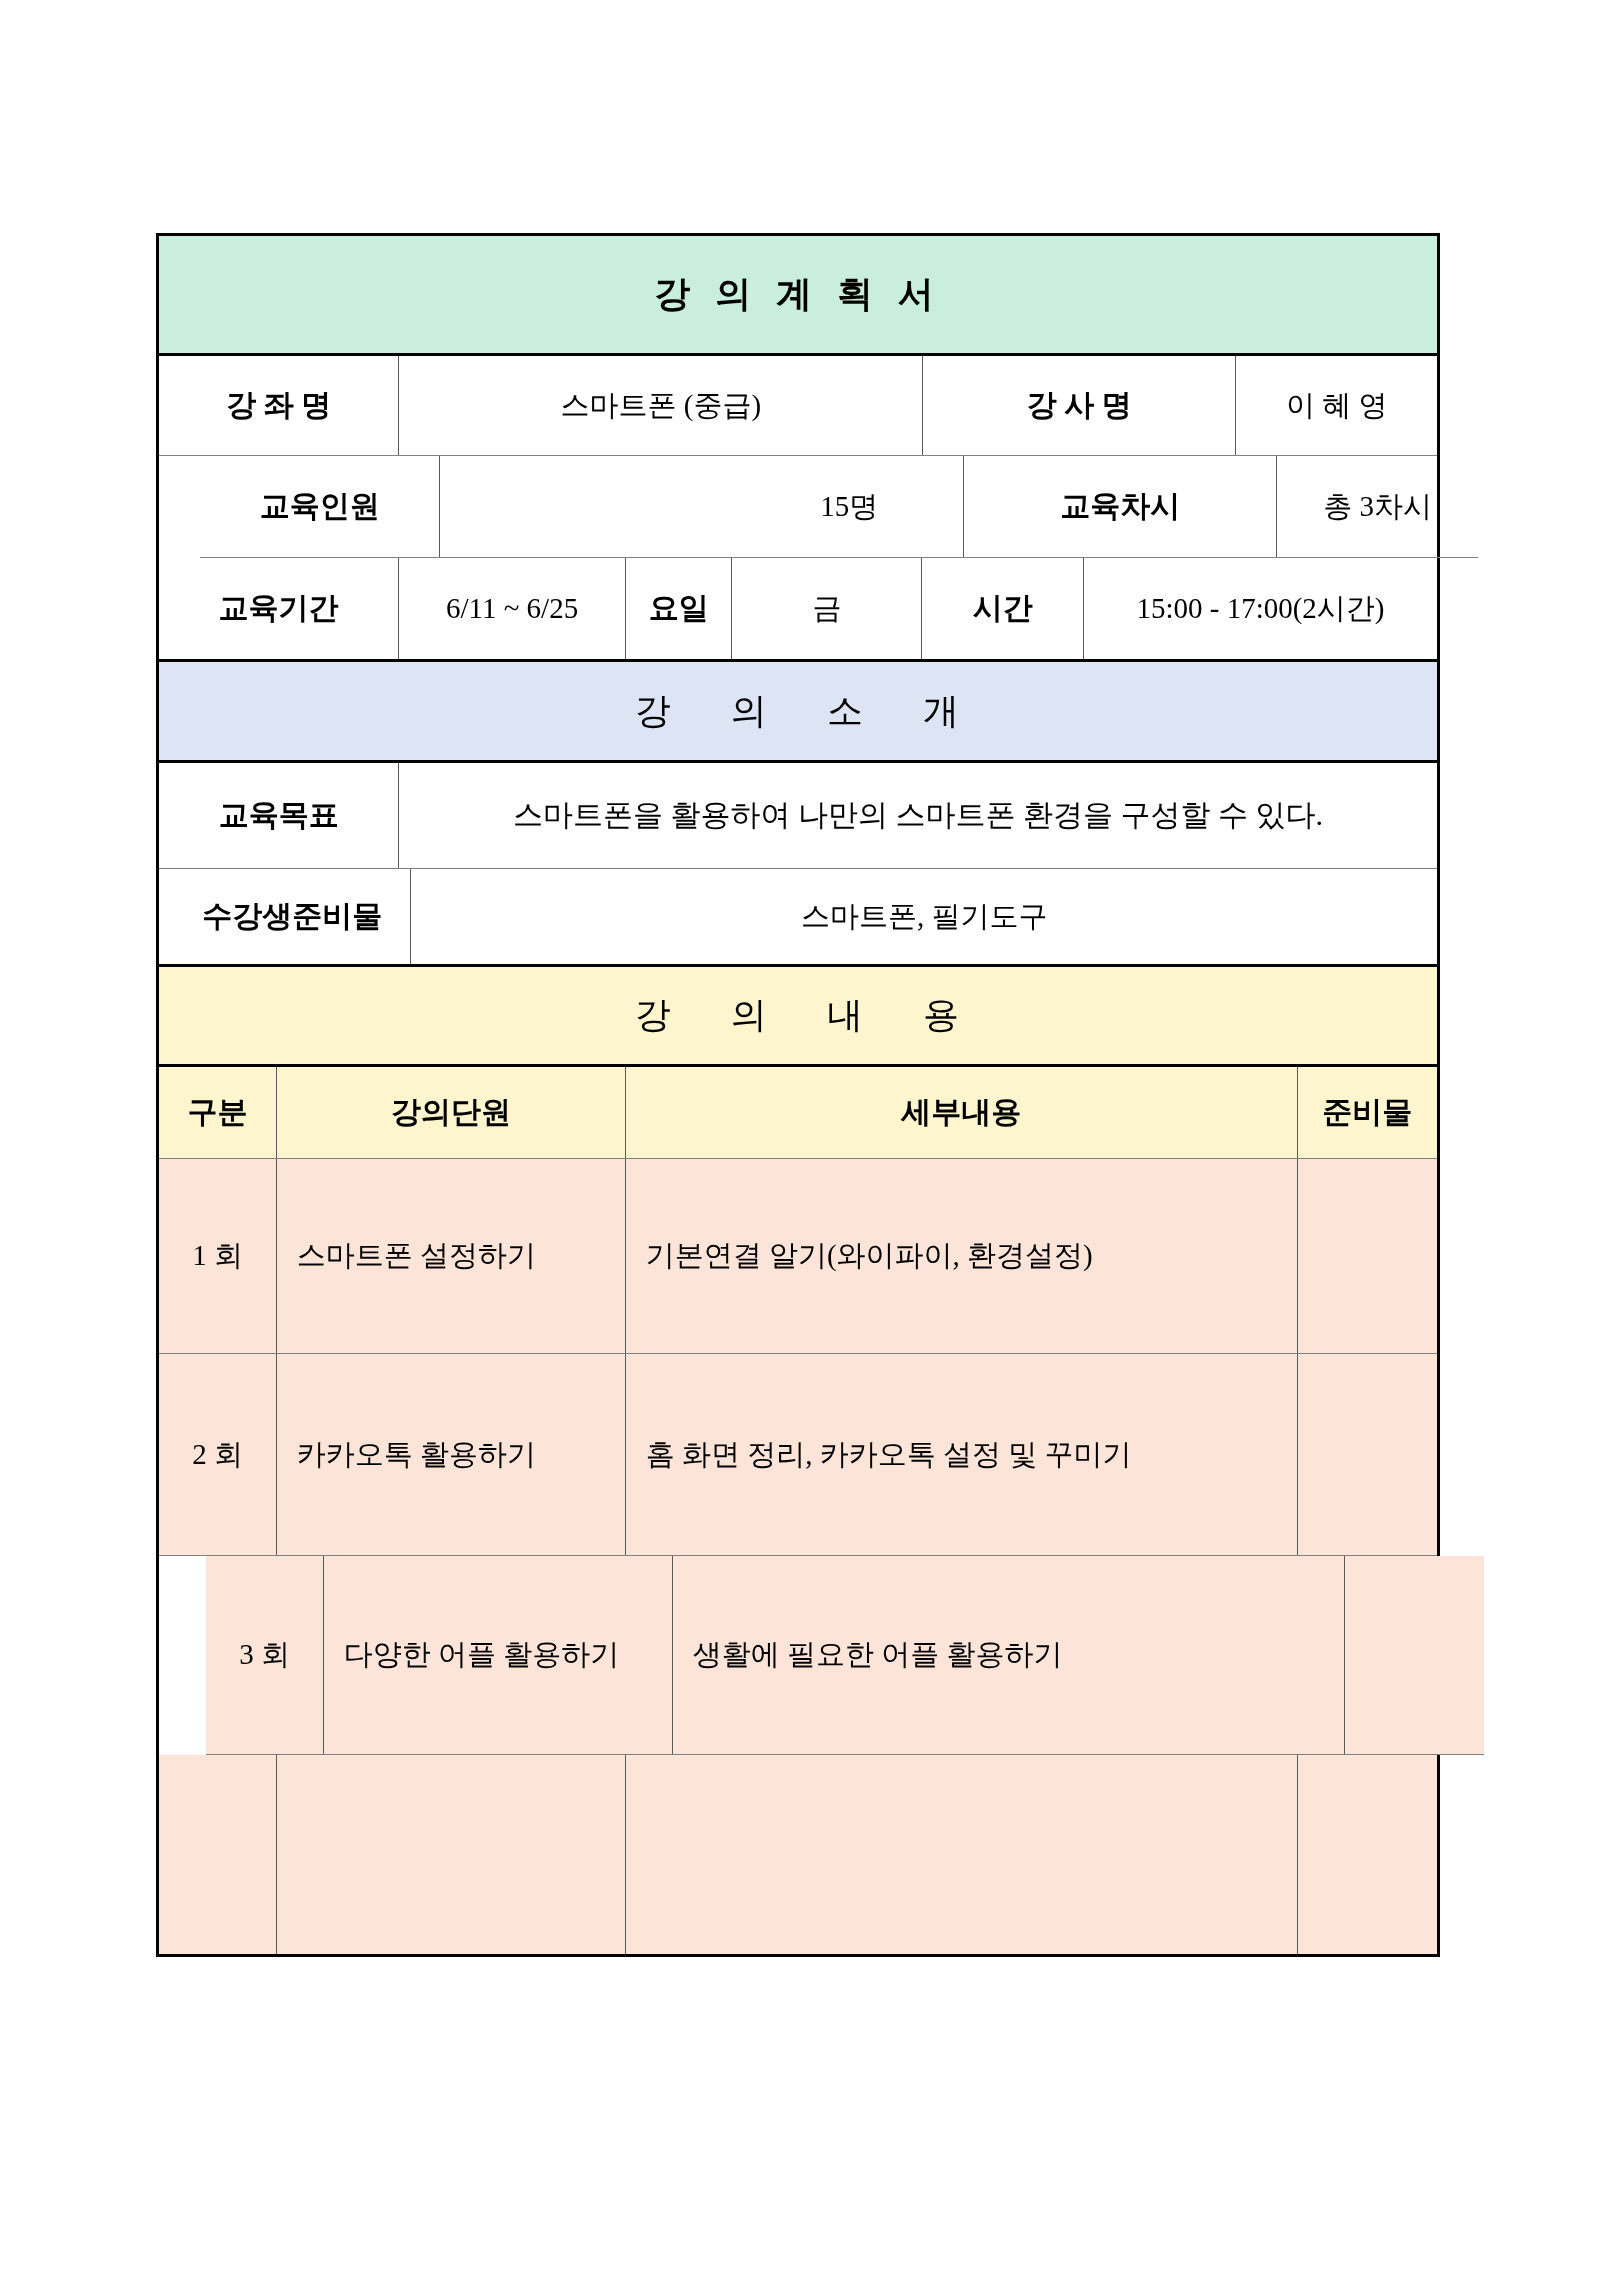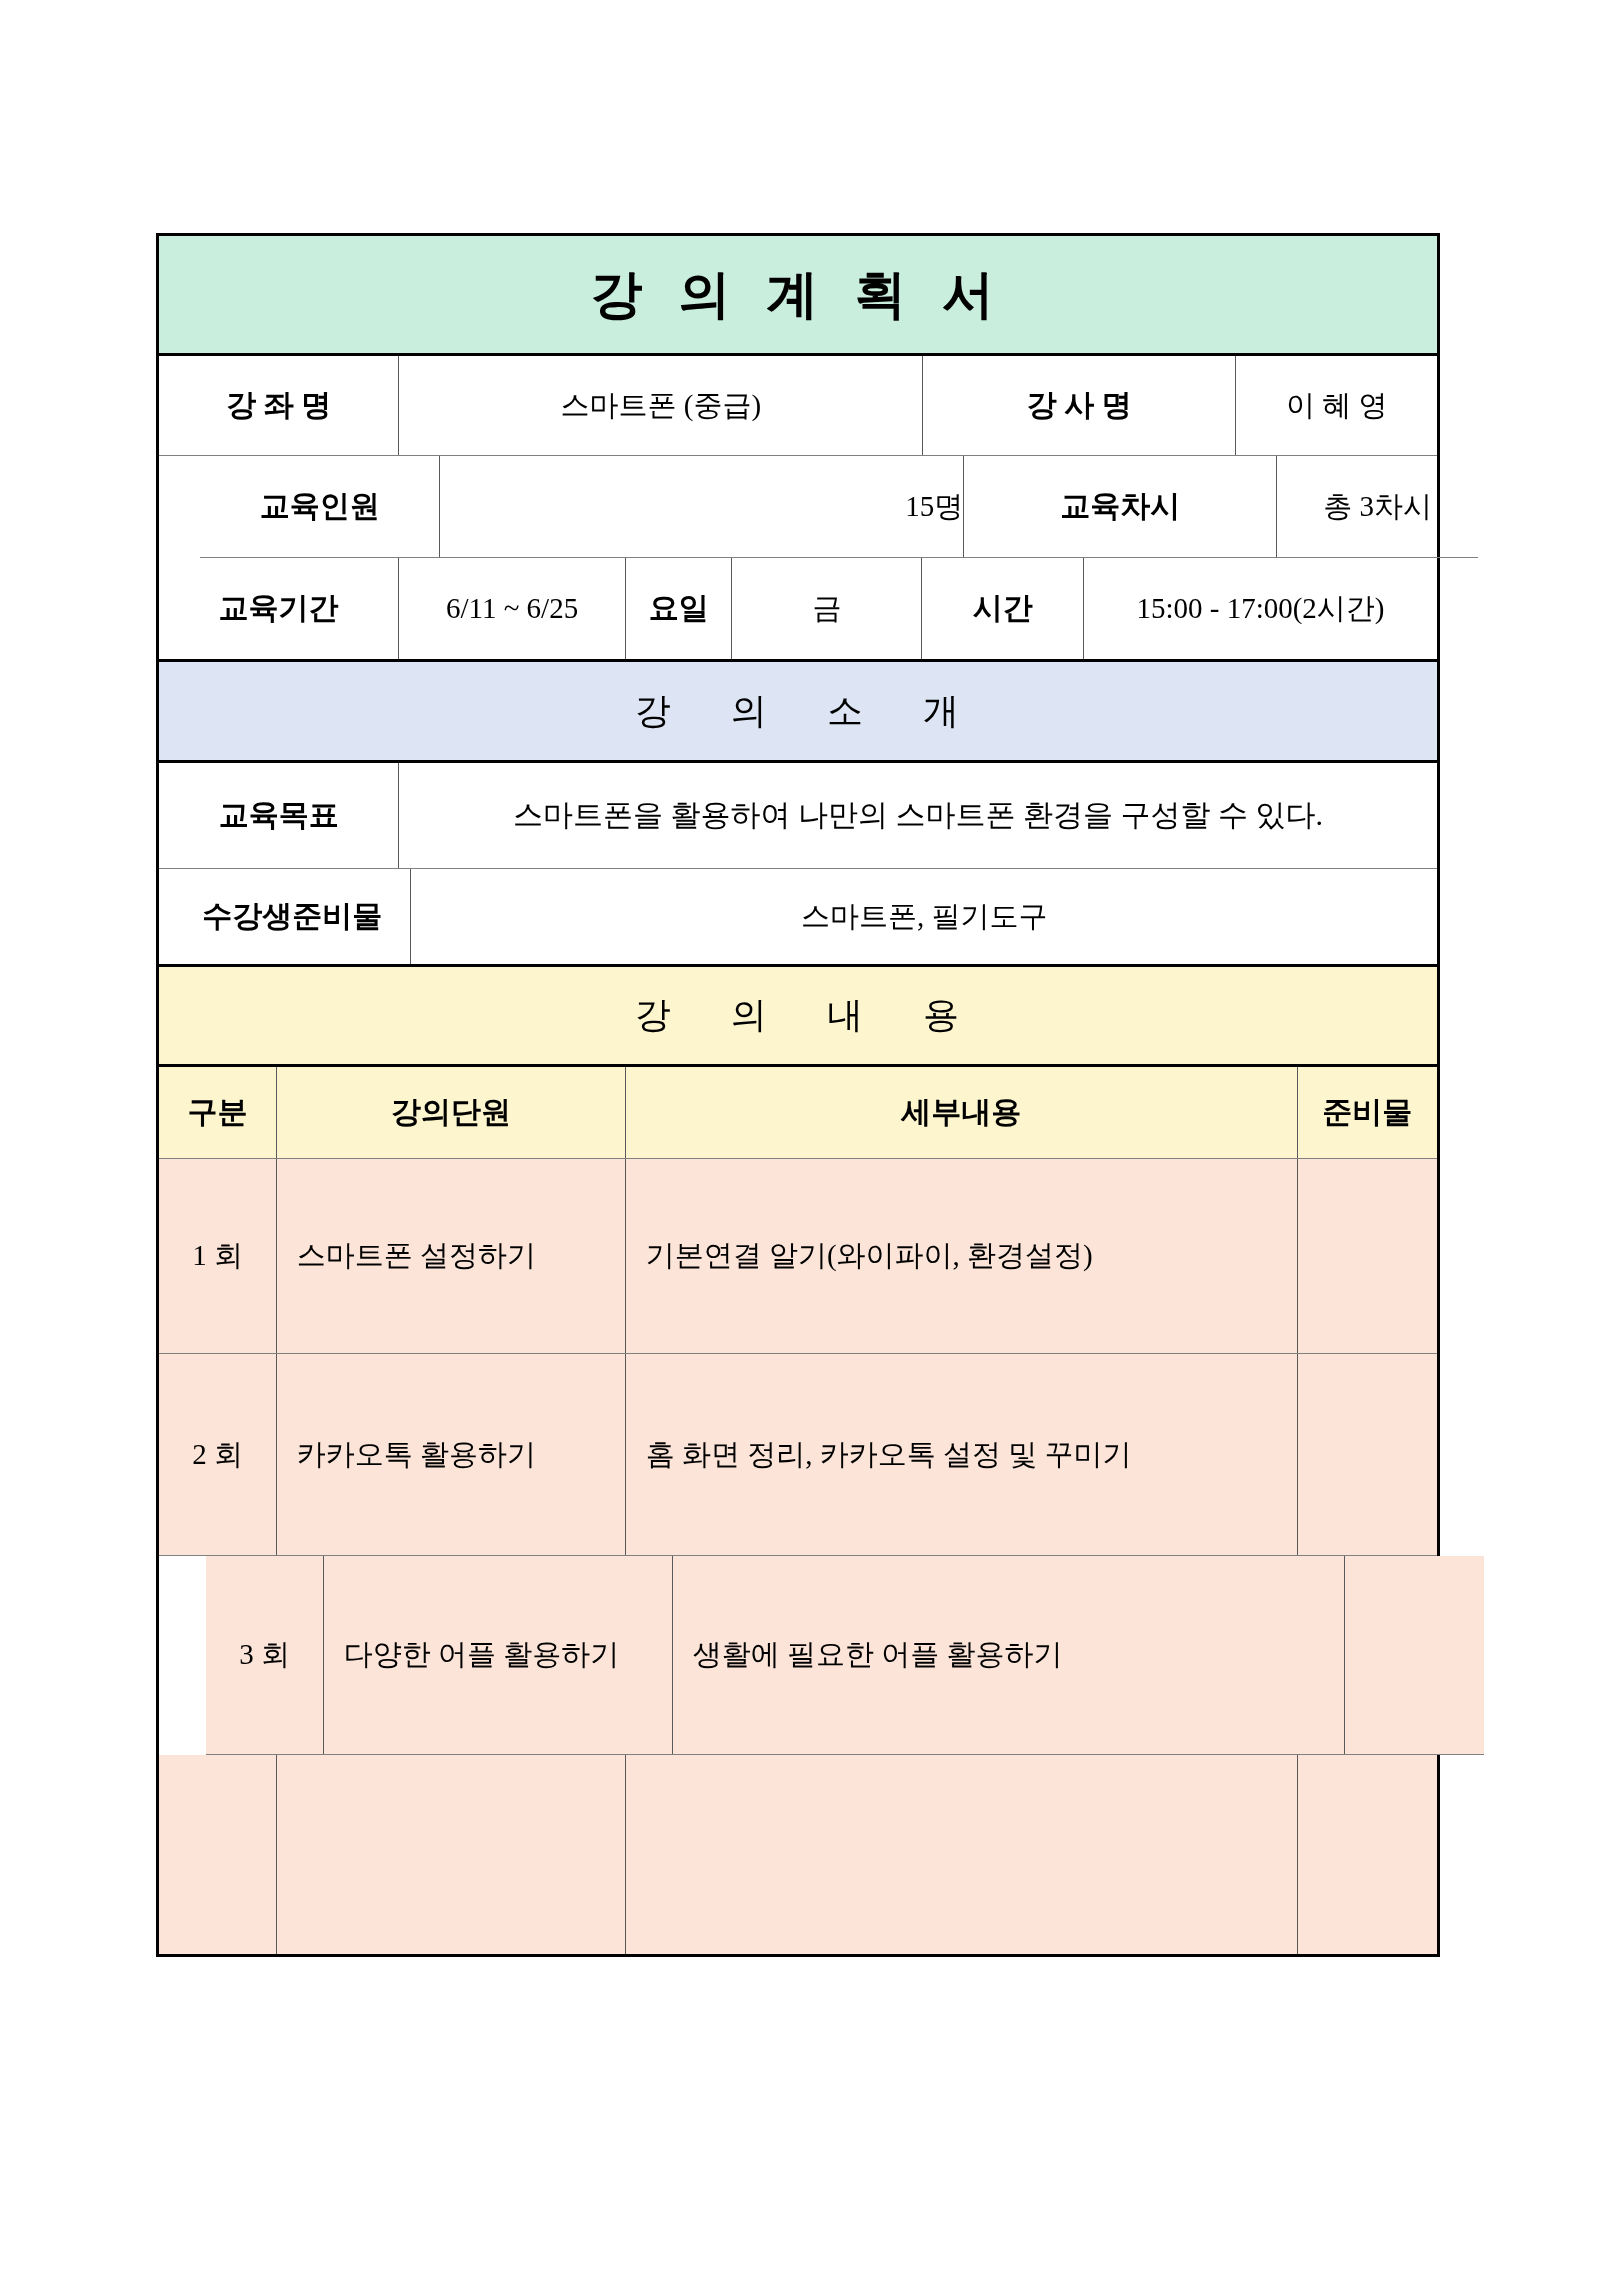--- a/index.html
+++ b/index.html
@@ -42,28 +42,28 @@
   .c-a{width:18.8%;} .c-b{width:41.0%;} .c-c{width:24.5%;} .c-d{width:15.7%;}
   
   .p-a{width:18.78%;} .p-b{width:17.77%;} .p-c{width:8.32%;}
   .p-d{width:14.87%;} .p-e{width:12.64%;} .p-f{width:27.62%;}
   
   .i-a{width:18.8%;} .i-b{width:81.2%;}
   
   .t-a{width:9.24%;} .t-b{width:27.31%;} .t-c{width:52.54%;} .t-d{width:10.91%;}
 
   .doc-title{
-    width:100%;font-size:52px;font-weight:bold;letter-spacing:0.22em;
+    width:100%;font-size:36px;font-weight:bold;letter-spacing:0.22em;
     display:flex;align-items:center;justify-content:center;
   }
   .section-title{
     width:100%;font-size:36px;font-weight:500;word-spacing:1.3em;letter-spacing:0.06em;
     display:flex;align-items:center;justify-content:center;
   }
-  .right-pad{justify-content:flex-end;}
+  .right-pad{justify-content:flex-end;padding-right:85px;}
   .left-pad{justify-content:flex-start;padding-left:19.6px;text-align:left;}
   .goal-text{font-size:30px;}
 </style>
 </head>
 <body>
 
 <div class="tbl">
 
   <div class="row h-title thick">
     <div class="doc-title">강 의 계 획 서</div>

